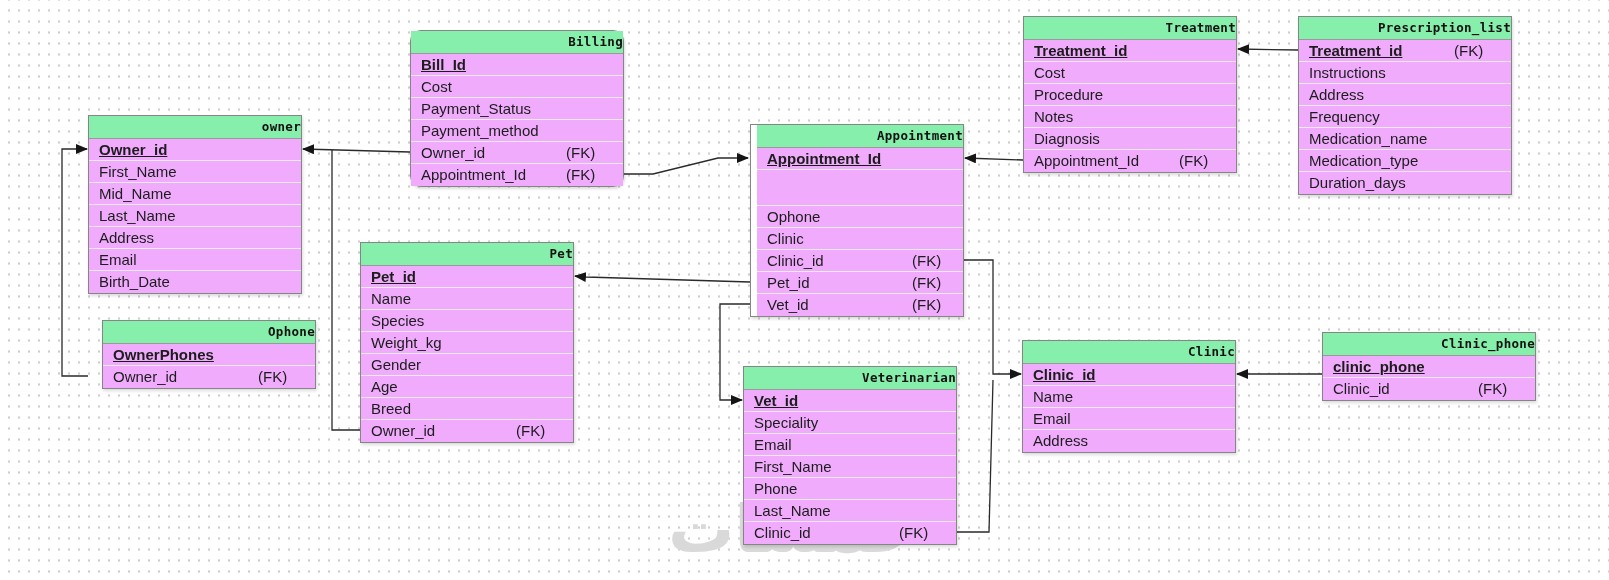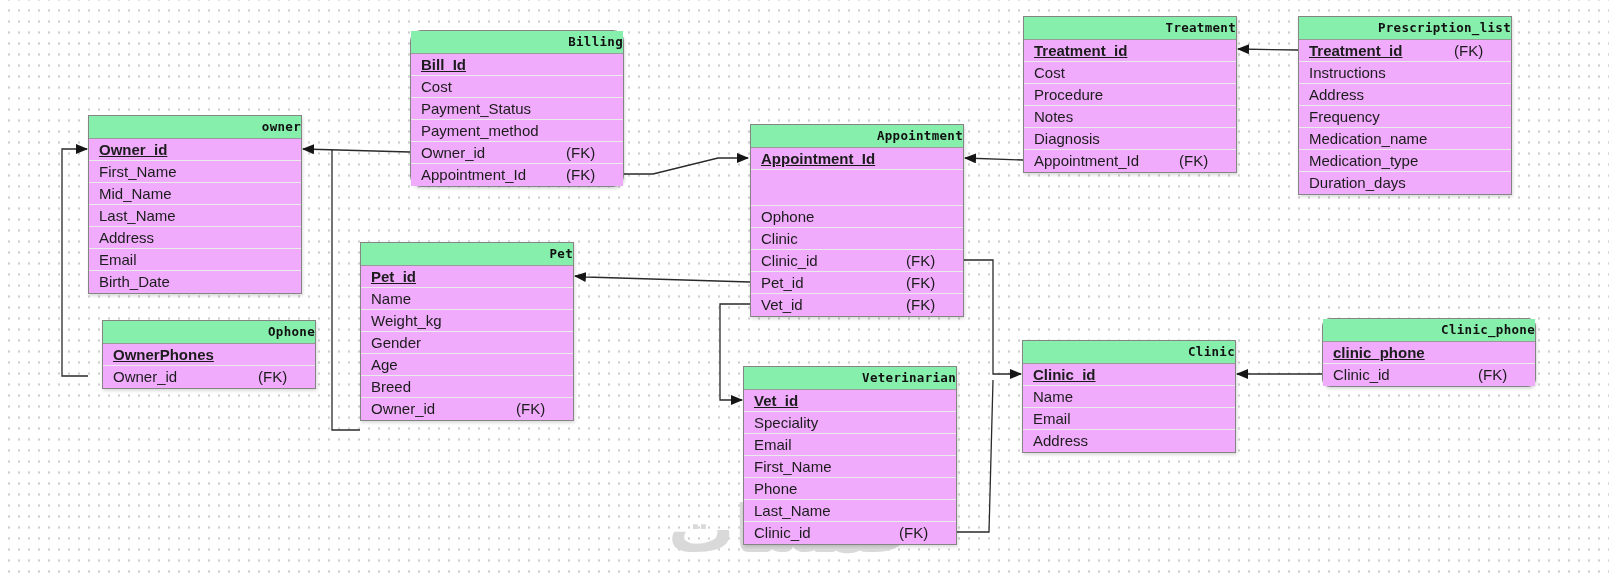--- a/index.html
+++ b/index.html
@@ -106,29 +106,30 @@
         <div class="row"><span class="fname">Owner_id</span><span class="fkTag">(FK)</span></div>
         <div class="row"><span class="fname">Appointment_Id</span><span class="fkTag">(FK)</span></div>
       </div>
   </div>
 
   <div class="table" style="left:360px;top:242px;">
     <div class="thead">Pet</div>
     <div class="tbody">
         <div class="row pk"><span class="fname">Pet_id</span></div>
         <div class="row"><span class="fname">Name</span></div>
+        <div class="row"><span class="fname">Species</span></div>
         <div class="row"><span class="fname">Weight_kg</span></div>
         <div class="row"><span class="fname">Gender</span></div>
         <div class="row"><span class="fname">Age</span></div>
         <div class="row"><span class="fname">Breed</span></div>
         <div class="row"><span class="fname">Owner_id</span><span class="fkTag">(FK)</span></div>
       </div>
   </div>
 
-  <div class="table" style="left:750px;top:124px;">
+  <div class="table" style="left:750px;top:124px;padding-left:6px;">
     <div class="thead">Appointment</div>
     <div class="tbody">
         <div class="row pk"><span class="fname">Appointment_Id</span></div>
         <div class="row tall"><span class="fname">Appointment_Date_Time</span></div>
         <div class="row"><span class="fname">Ophone</span></div>
         <div class="row"><span class="fname">Clinic</span></div>
         <div class="row"><span class="fname">Clinic_id</span><span class="fkTag">(FK)</span></div>
         <div class="row"><span class="fname">Pet_id</span><span class="fkTag">(FK)</span></div>
         <div class="row"><span class="fname">Vet_id</span><span class="fkTag">(FK)</span></div>
       </div>
@@ -175,21 +176,21 @@
   <div class="table" style="left:1022px;top:340px;">
     <div class="thead">Clinic</div>
     <div class="tbody">
         <div class="row pk"><span class="fname">Clinic_id</span></div>
         <div class="row"><span class="fname">Name</span></div>
         <div class="row"><span class="fname">Email</span></div>
         <div class="row"><span class="fname">Address</span></div>
       </div>
   </div>
 
-  <div class="table" style="left:1322px;top:318px;border-radius:8px;">
+  <div class="table" style="left:1322px;top:332px;">
     <div class="thead">Clinic_phone</div>
     <div class="tbody">
         <div class="row pk"><span class="fname">clinic_phone</span></div>
         <div class="row"><span class="fname">Clinic_id</span><span class="fkTag">(FK)</span></div>
       </div>
   </div>
 
 </div>
 
 </body></html>

